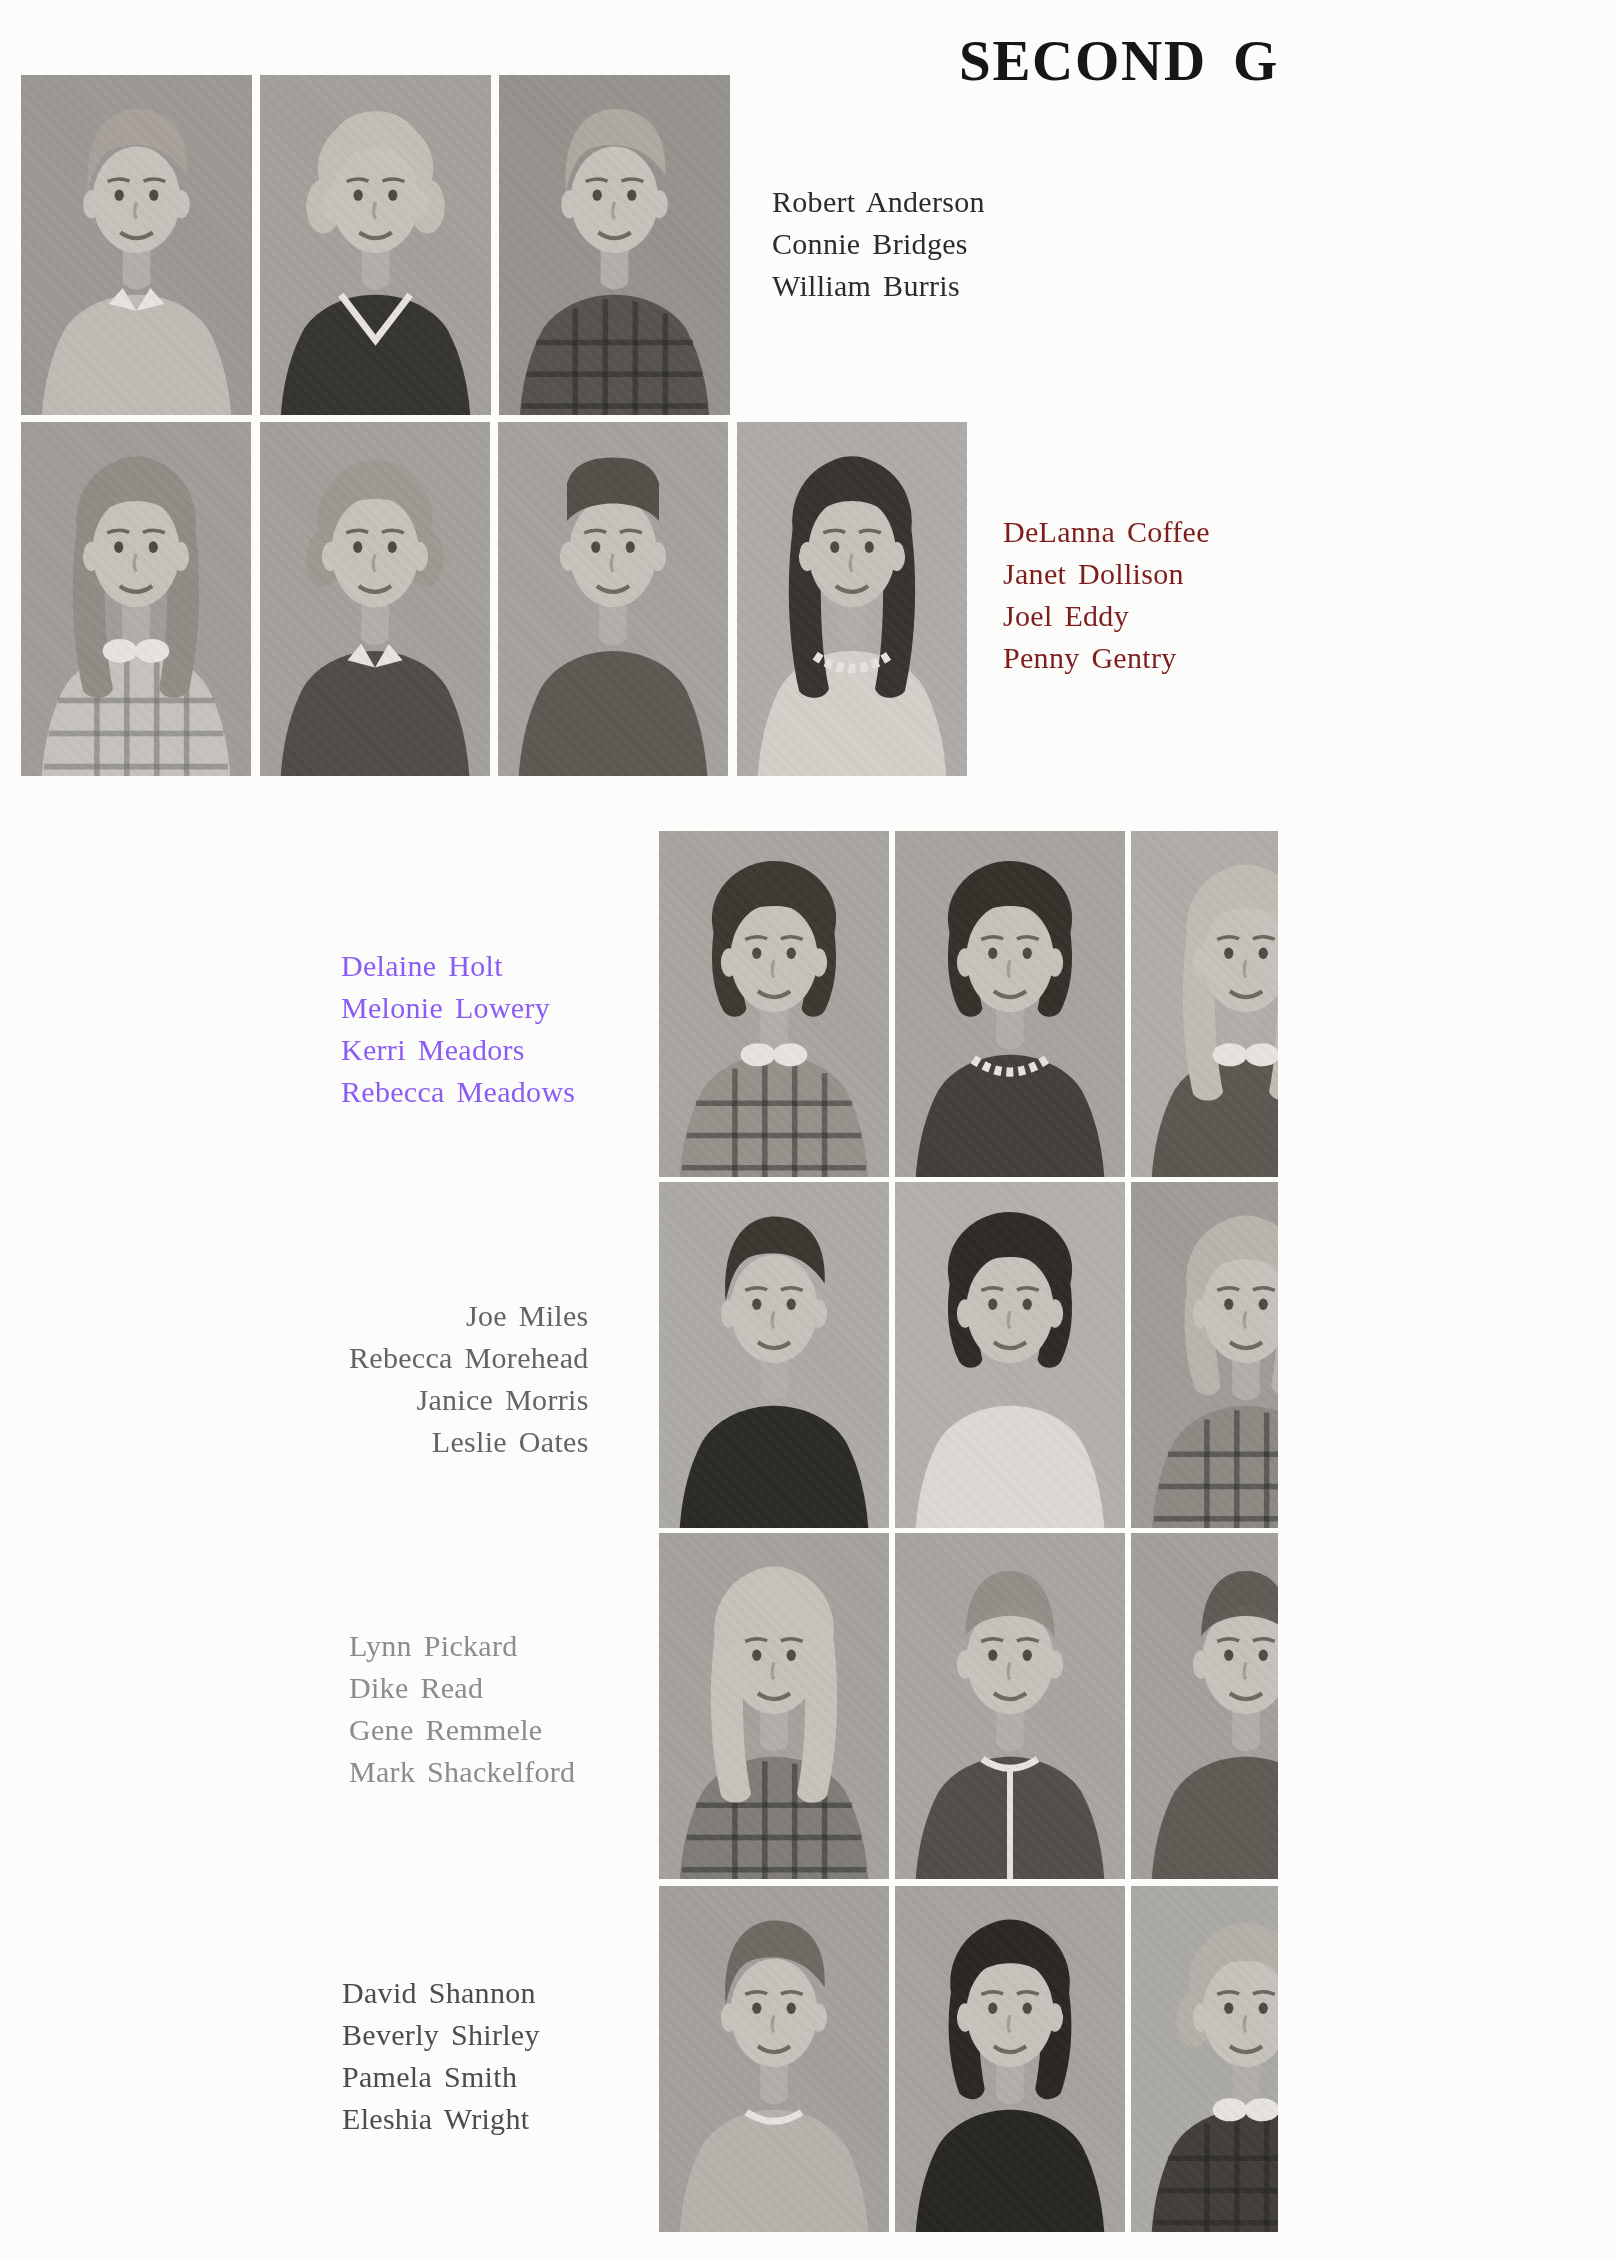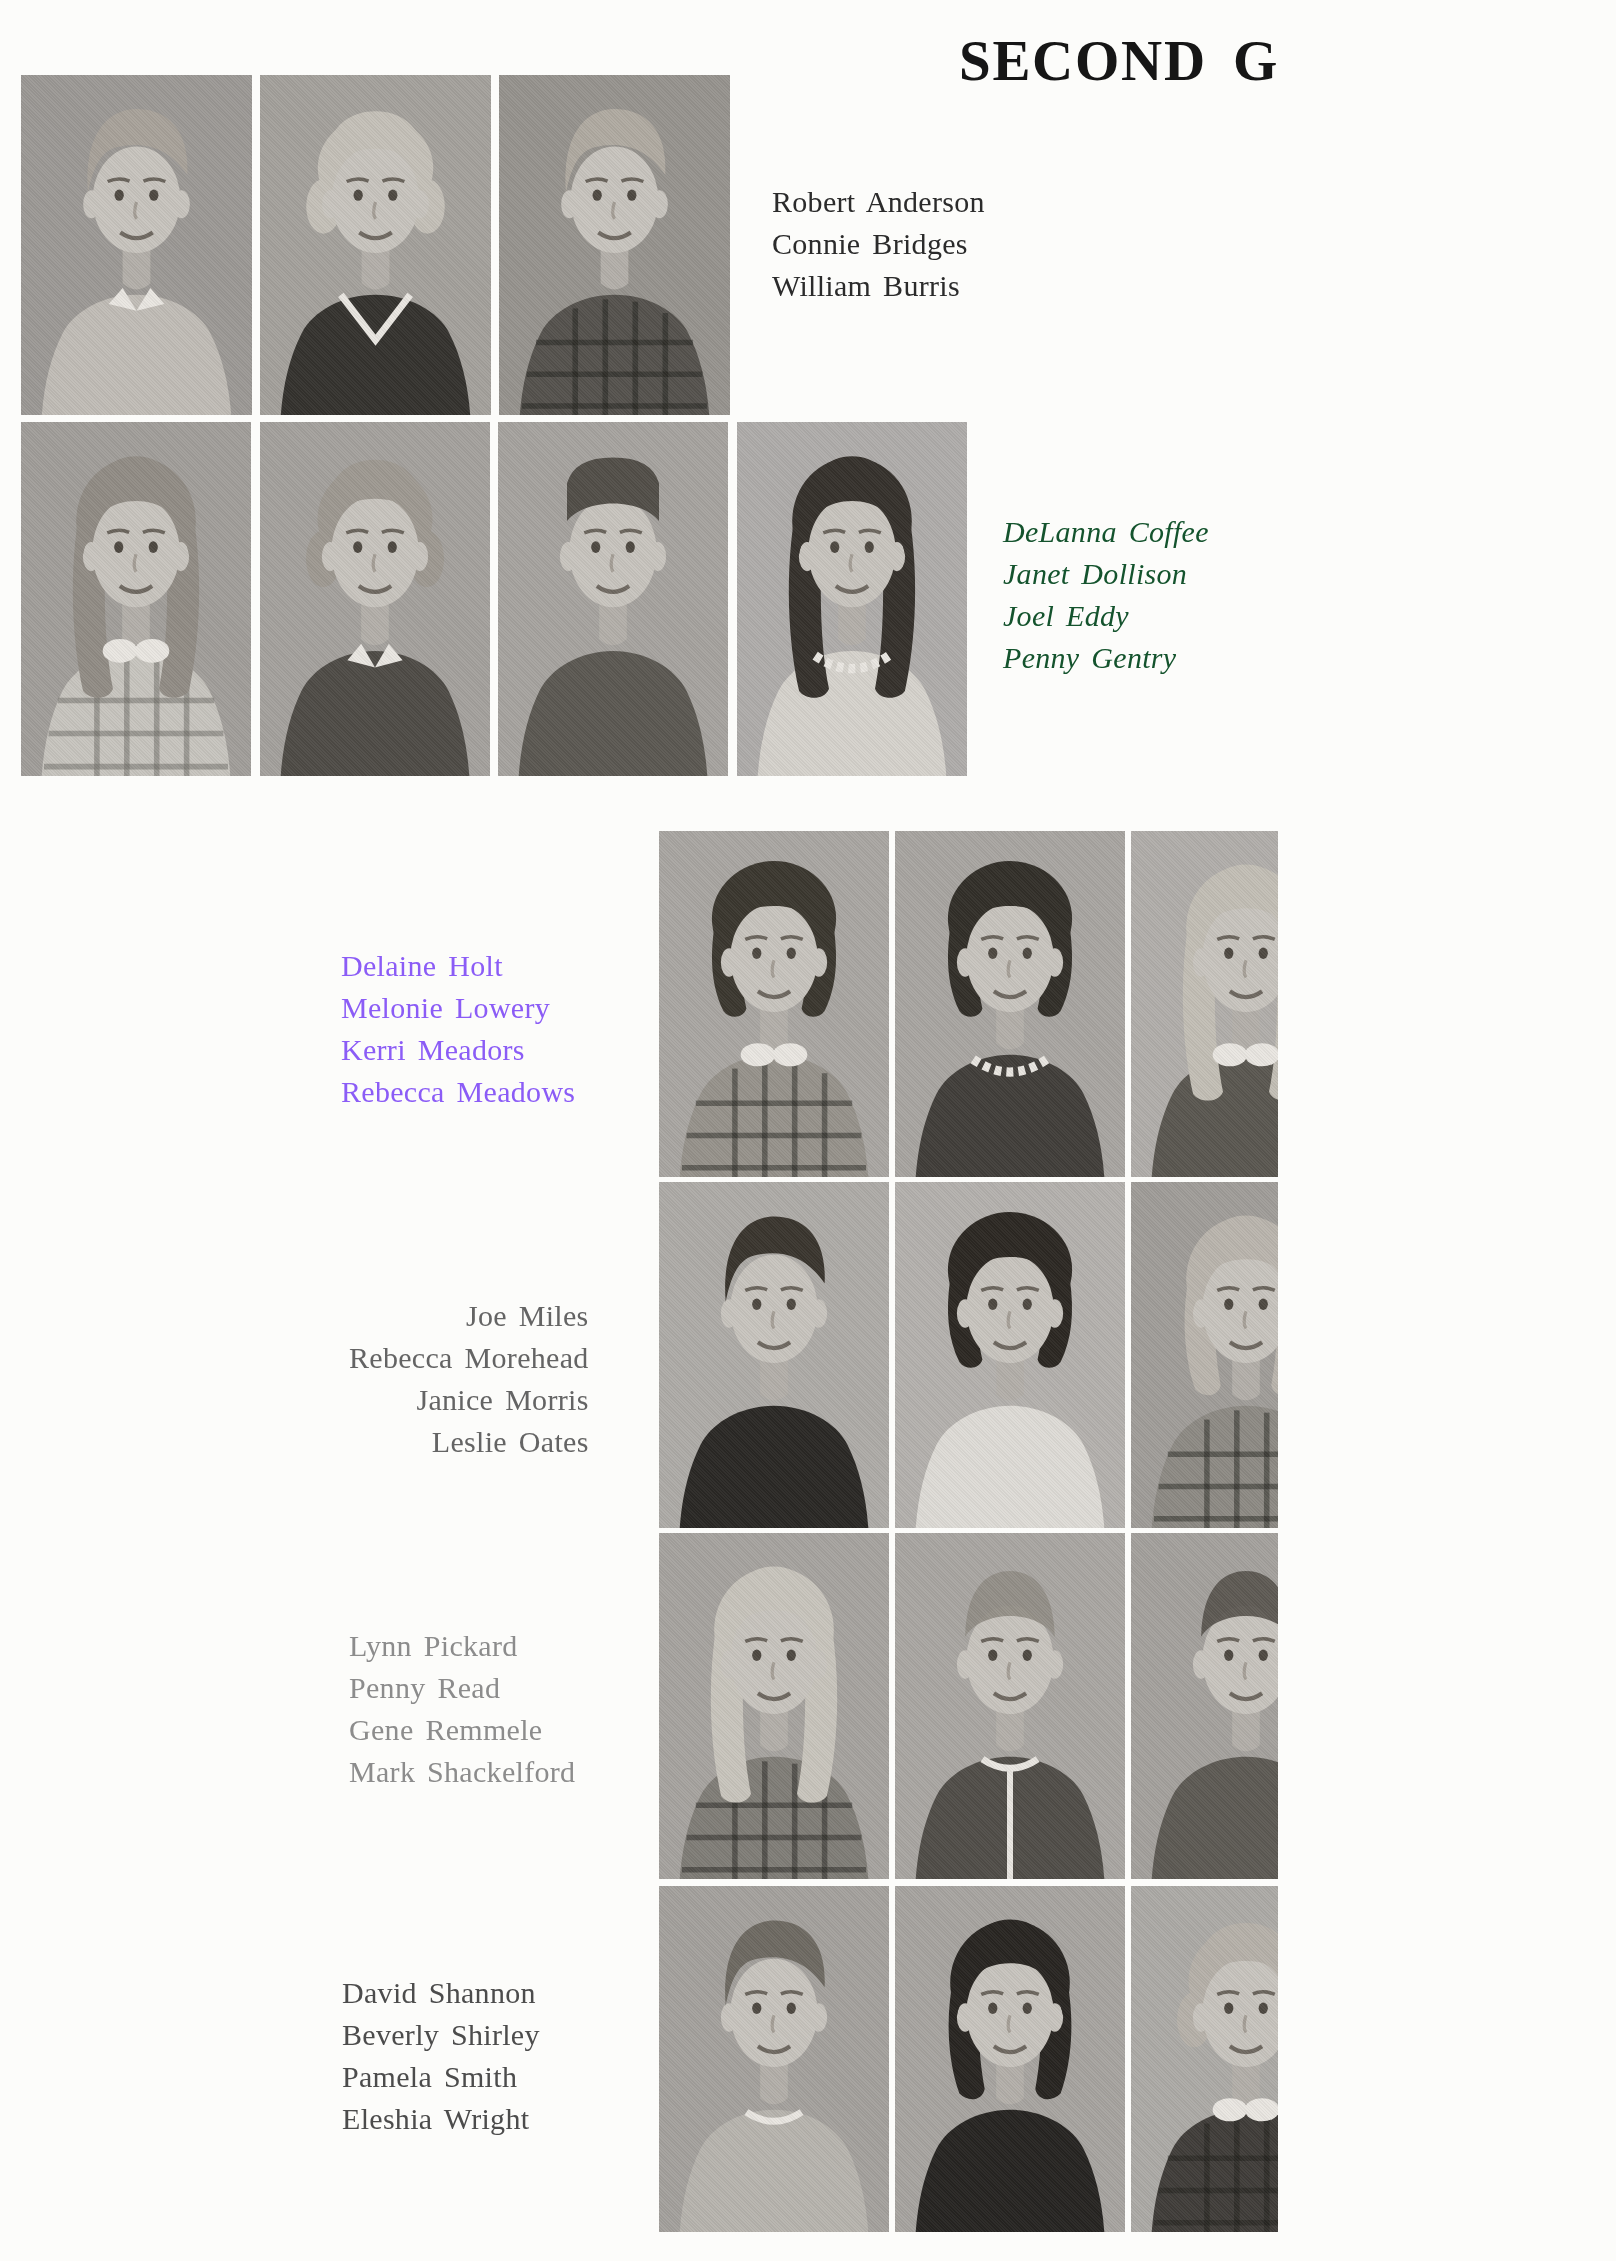--- a/index.html
+++ b/index.html
@@ -624,41 +624,41 @@
           <path d="M34 99 Q50 110 66 99" stroke="#e9e6e1" stroke-width="4" stroke-dasharray="3 2.2" fill="none"></path>
         </svg>
       </figure>
   </div>
 
   <div class="names" id="names-1" style="color: rgb(43, 43, 43);">
     <div class="nline">Robert Anderson</div>
     <div class="nline">Connie Bridges</div>
     <div class="nline">William Burris</div>
   </div>
-  <div class="names" id="names-2" style="color: #14532d; font-style: italic;">
+  <div class="names" id="names-2" style="color: #7f1d1d;">
     <div class="nline">DeLanna Coffee</div>
     <div class="nline">Janet Dollison</div>
     <div class="nline">Joel Eddy</div>
     <div class="nline">Penny Gentry</div>
   </div>
   <div class="names" id="names-3" style="color: #8b5cf6;">
     <div class="nline">Delaine Holt</div>
     <div class="nline">Melonie Lowery</div>
     <div class="nline">Kerri Meadors</div>
     <div class="nline">Rebecca Meadows</div>
   </div>
   <div class="names" id="names-4" style="color: rgb(100, 100, 100); text-align: right;">
     <div class="nline">Joe Miles</div>
     <div class="nline">Rebecca Morehead</div>
     <div class="nline">Janice Morris</div>
     <div class="nline">Leslie Oates</div>
   </div>
   <div class="names" id="names-5" style="color: rgb(140, 140, 140);">
     <div class="nline">Lynn Pickard</div>
-    <div class="nline">Penny Read</div>
+    <div class="nline">Dike Read</div>
     <div class="nline">Gene Remmele</div>
     <div class="nline">Mark Shackelford</div>
   </div>
   <div class="names" id="names-6" style="color: rgb(76, 76, 76);">
     <div class="nline">David Shannon</div>
     <div class="nline">Beverly Shirley</div>
     <div class="nline">Pamela Smith</div>
     <div class="nline">Eleshia Wright</div>
   </div>
 

